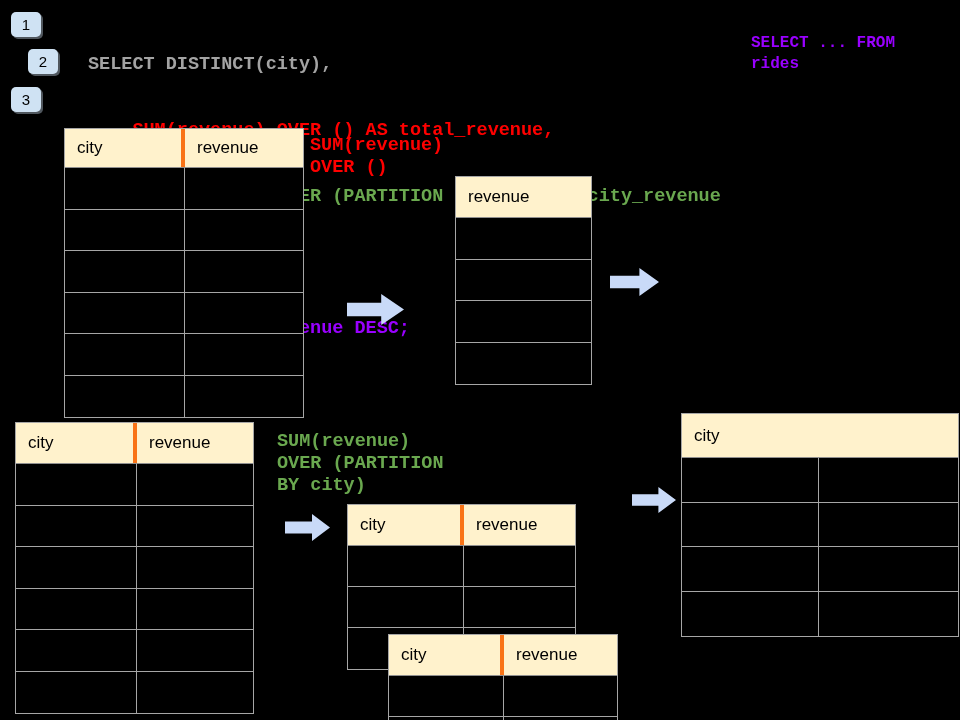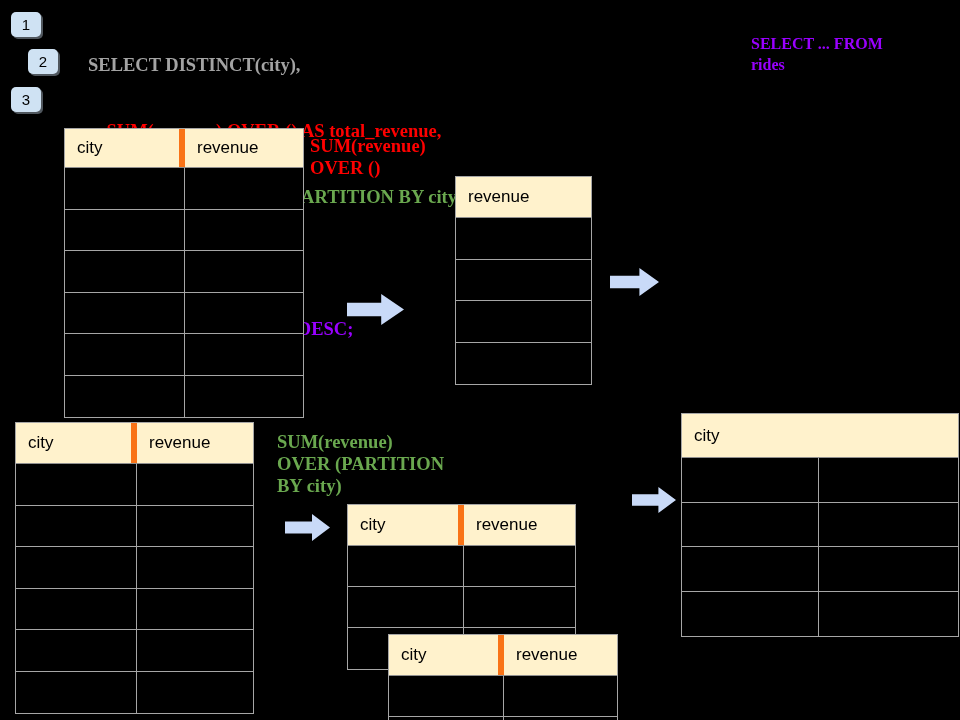--- a/index.html
+++ b/index.html
@@ -2,39 +2,39 @@
 <html><head>
 <meta charset="utf-8">
 <style>
   html,body{margin:0;padding:0;background:#000;}
   #canvas{
     position:relative;width:960px;height:720px;background:#000000;
     overflow:hidden;font-family:"Liberation Sans",sans-serif;
   }
   
   .code{
-    position:absolute;font-family:Liberation Serif, serif;
+    position:absolute;font-family:Liberation Mono, monospace;
     font-weight:700;font-size:18.5px;line-height:22px;white-space:pre;
   }
   .code-small{font-size:16px;line-height:21px;}
   .code .line{display:block;}
   
   .badge{
     position:absolute;width:30px;height:25px;background:#cfe2f3;border-radius:5px;
     box-shadow:2px 2px 0 #50575e;display:flex;align-items:center;justify-content:center;
     font-size:15px;color:#000;
   }
   
   .dtable{
     position:absolute;box-sizing:border-box;border:1px solid #a6a6a6;background:#000;
   }
   .thead{display:flex;background:#fff2cc;border-bottom:1px solid #8f8f8f;box-sizing:border-box;}
   .th{
     box-sizing:border-box;display:flex;align-items:center;padding-left:12px;
-    font-size:17px;color:#000;border-right:6px solid #f97316;overflow:hidden;
+    font-size:17px;color:#000;border-right:4px solid #f97316;overflow:hidden;
   }
   .th:last-child{border-right:none;flex:1;}
   .trow{display:flex;box-sizing:border-box;border-bottom:1px solid #a6a6a6;background:#000;}
   .trow:last-child{border-bottom:none;}
   .tcell{flex:1;box-sizing:border-box;border-right:1px solid #a6a6a6;}
   .tcell:last-child{border-right:none;}
   
   .arrow{
     position:absolute;background:#c9daf8;
     clip-path:polygon(0% 28%,60% 28%,60% 0%,100% 50%,60% 100%,60% 72%,0% 72%);

